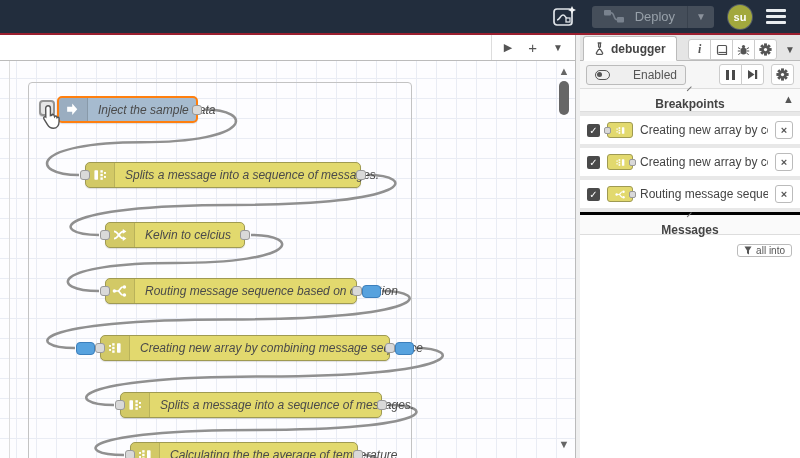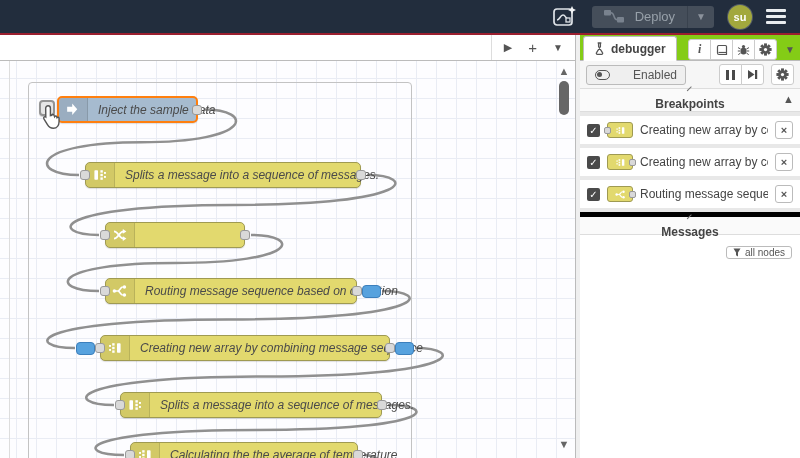--- a/index.html
+++ b/index.html
@@ -45,21 +45,21 @@
 
   
   .vscroll-arrow { position:absolute; color:#666; font-size:11px; line-height:1; left:557px; width:14px; text-align:center; }
   #vscroll-thumb { position:absolute; left:559px; width:10px; height:34px; border-radius:5px; background:#666; }
 
   
   #separator { width:5px; background:#efefef; border-left:1px solid #bbb; }
 
   
   #sidebar { width:220px; display:flex; flex-direction:column; background:#fff; min-height:0; }
-  #side-tabbar { height:26px; background:#84cc16; border-bottom:1px solid #bbb; display:flex; align-items:flex-end;justify-content:space-between; }
+  #side-tabbar { height:26px; background:#e5e5e5; border-bottom:1px solid #bbb; display:flex; align-items:flex-end;justify-content:space-between; }
   #debugger-tab { height:25px; margin-left:3px; margin-bottom:-1px; background:#fff; border:1px solid #bbb; border-bottom:1px solid #fff; border-radius:3px 3px 0 0; display:flex; align-items:center; gap:6px; padding:0 10px; font-size:12px; font-weight:bold; color:#444; min-width:90px; }
   #side-tab-actions { margin-left:auto; display:flex; align-items:center; padding-right:5px; gap:8px; }
   .btn-group { display:flex; }
   .sq-btn { width:23px; height:21px; background:#fff; border:1px solid #ccc; margin-left:-1px; display:flex; align-items:center; justify-content:center; color:#555; font-size:12px; }
   .btn-group .sq-btn:first-child { border-radius:3px 0 0 3px; margin-left:0; }
   .btn-group .sq-btn:last-child { border-radius:0 3px 3px 0; }
   .caret { color:#555; font-size:10px; }
 
   #dbg-toolbar { height:28px; background:#f6f6f6; border-bottom:1px solid #ddd; display:flex; align-items:center; padding:0 6px; }
   #enabled-btn { height:20px; display:flex; align-items:center; gap:23px; padding:0 8px; background:#efefef; border:1px solid #bbb; border-radius:3px; font-size:12px; color:#555; }
@@ -76,21 +76,21 @@
   #bp-list { background:#e8e8e8; padding:4px 0; }
   .bp-row { height:28px; background:#fff; display:flex; align-items:center; padding:0 7px; gap:7px; margin-bottom:4px; }
   .bp-row:last-child { margin-bottom:0; }
   .cbx { width:13px; height:13px; background:#4a4a4a; border-radius:2px; color:#fff; font-size:10px; line-height:13px; text-align:center; flex:0 0 auto; }
   .mini-node { position:relative; width:26px; height:16px; background:#e2d96e; border:1px solid #9f9a52; border-radius:3px; flex:0 0 auto; display:flex; align-items:center; justify-content:center; }
   .mini-port { position:absolute; width:7px; height:7px; background:#d9d9d9; border:1px solid #999; border-radius:2px; top:50%; margin-top:-3.5px; }
   .mini-port.left { left:-4px; } .mini-port.right { right:-4px; }
   .bp-label { flex:1; font-size:12px; color:#444; white-space:nowrap; overflow:hidden; min-width:0; }
   .x-btn { width:18px; height:18px; border:1px solid #bbb; border-radius:3px; background:#fff; color:#555; font-size:11px; font-weight:bold; line-height:16px; text-align:center; flex:0 0 auto; }
 
-  #msg-hdr { border-top:5px solid #000000; }
+  #msg-hdr { border-top:3px solid #000000; }
   #allnodes-btn { margin-left:auto; height:17px; display:flex; align-items:center; gap:4px; border:1px solid #bbb; border-radius:3px; background:#fff; padding:0 6px; font-size:10px; font-weight:normal; color:#555; }
   #messages-body { flex:1; background:#fff; }
 </style>
 </head>
 <body>
 
 <div id="app">
 
   <div id="header">
     <div class="hd-icon">
@@ -177,20 +177,21 @@
                   <g stroke="#fff" stroke-width="2.2" fill="none">
                     <path d="M2.5 5.5 C8 5.5 9 14.5 14.5 14.5"></path>
                     <path d="M2.5 14.5 C8 14.5 9 5.5 14.5 5.5"></path>
                   </g>
                   <g fill="#fff">
                     <path d="M13.5 2.5 l4.5 3 -4.5 3z"></path>
                     <path d="M13.5 11.5 l4.5 3 -4.5 3z"></path>
                   </g>
                 </svg>
               </div>
+              <span class="nlabel">Kelvin to celcius</span>
               <span class="port in"></span>
               <span class="port out"></span>
             </div>
             <div class="node" style="left: 105px; top: 217px; width: 252px; height: 26px; background: rgb(226, 217, 110); border: 1px solid rgb(159, 154, 82);">
               <div class="nicon">
                 <svg width="16" height="16" viewBox="0 0 20 20">
                   <g stroke="#fff" stroke-width="2" fill="none">
                     <path d="M2 10 h5"></path>
                     <path d="M7 10 C10.5 10 10 5 13.5 5"></path>
                     <path d="M7 10 C10.5 10 10 15 13.5 15"></path>
@@ -415,19 +416,19 @@
           </div>
         </div>
 
       <div class="section-hdr" id="msg-hdr">
         <span class="chev"></span>
         <span>Messages</span>
         <div id="allnodes-btn">
           <svg width="8" height="9" viewBox="0 0 8 9">
             <path d="M0.5 0.5 h7 L5 4.5 v4 l-2 -1.2 v-2.8 z" fill="#555"></path>
           </svg>
-          <span>all nodes</span>
+          <span>all into</span>
         </div>
       </div>
       <div id="messages-body"></div>
     </div>
   </div>
 </div>
 
 </body></html>

